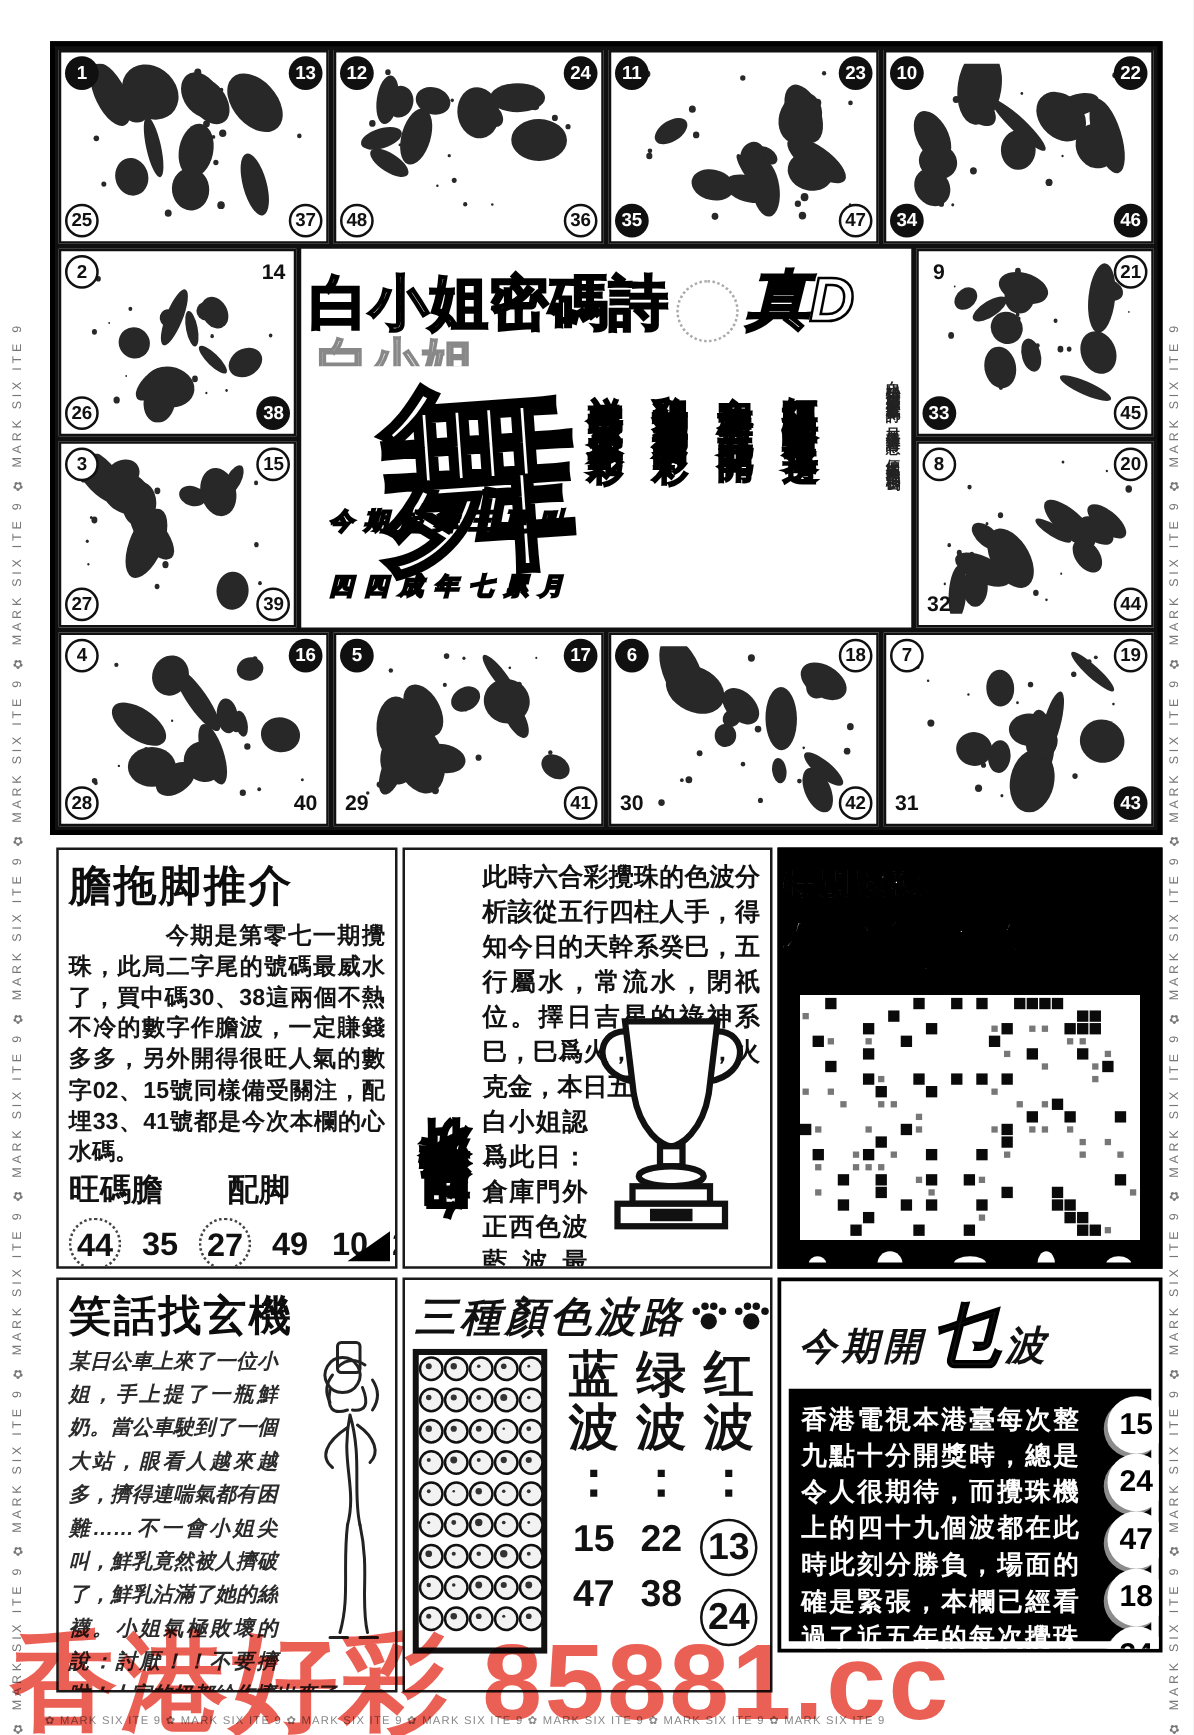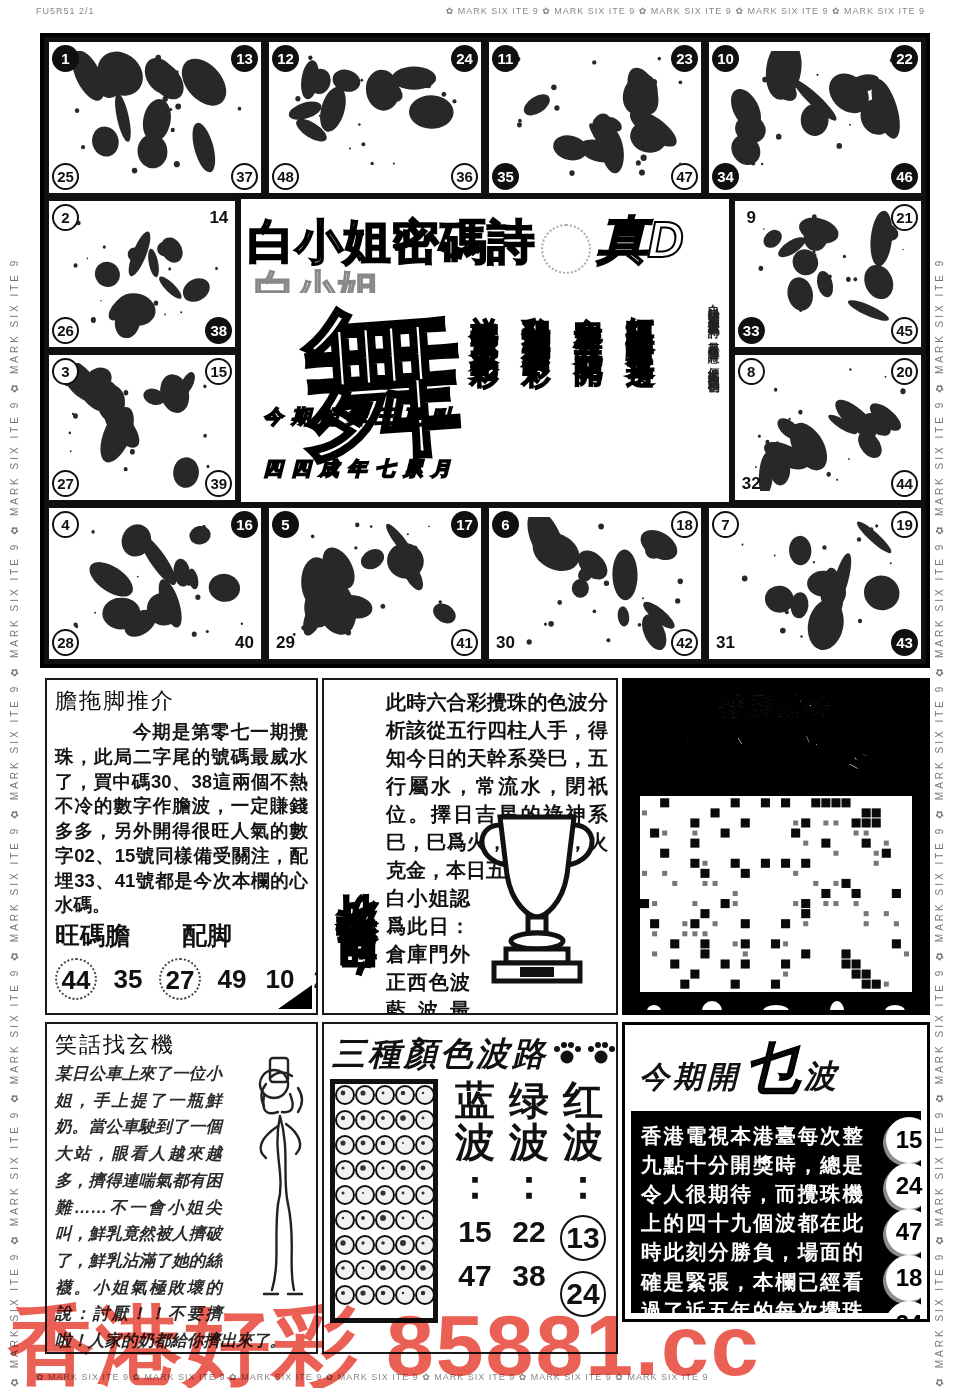--- a/index.html
+++ b/index.html
@@ -47,39 +47,39 @@
                letter-spacing:9px;color:#fff;-webkit-text-stroke:1.8px #000;white-space:nowrap;}
   #cline1{bottom:72px;} #cline2{bottom:20px;}
   
   .box{position:absolute;background:#fff;border:2px solid #1a1a1a;box-sizing:border-box;overflow:hidden;}
   #danbox{left:45px;top:678px;width:273px;height:337px;padding:6px 8px;}
   #sebobox{left:322px;top:678px;width:296px;height:337px;}
   #zodiacbox{left:622px;top:678px;width:308px;height:337px;background:#000;border:5px solid #000;}
   #jokebox{left:45px;top:1022px;width:273px;height:332px;padding:6px 8px;}
   #c3box{left:322px;top:1022px;width:296px;height:332px;padding:4px 6px;}
   #qibobox{left:622px;top:1022px;width:308px;height:300px;border:3px solid #000;}
-  .fat{font-weight:400;font-size:22px;letter-spacing:2px;color:#0d0d0d;
+  .fat{font-weight:700;font-size:34px;letter-spacing:2px;color:#0d0d0d;
        text-shadow:1px 1px 0 #fff,-1px -1px 0 #fff;}
   .bodytxt{font-size:18.5px;line-height:1.34;font-weight:600;color:#151515;text-align:justify;}
   #danbody{text-indent:4.2em;margin-top:4px;}
   #danlabels{display:flex;gap:52px;margin-top:1px;font-weight:900;font-size:25px;}
   .numrow{display:flex;align-items:center;gap:14px;margin-top:6px;font-size:26px;font-weight:bold;}
   .num{display:inline-block;min-width:34px;text-align:center;}
   .num-ring{border:2px dotted #444;border-radius:50%;width:42px;height:42px;line-height:40px;box-sizing:border-box;}
   #dancorner{position:absolute;right:4px;bottom:4px;width:0;height:0;
              border-left:34px solid transparent;border-bottom:24px solid #000;}
   
   #sebotitle{position:absolute;left:4px;top:6px;bottom:6px;writing-mode:vertical-rl;transform:rotate(180deg);}
   #sebotitle span{display:block;font-size:40px;letter-spacing:8px;color:#fff;-webkit-text-stroke:2.2px #000;font-weight:900;}
   #sebobody{position:absolute;left:62px;top:8px;right:8px;bottom:6px;font-size:20px;line-height:1.4;
             font-weight:700;text-align:justify;}
   #sebobody .pt2{padding-right:138px;}
   #trophy{position:absolute;right:4px;bottom:4px;width:150px;height:210px;}
   
-  #ztitles{text-align:center;padding-top:8px;font-style:italic;}
+  #ztitles{text-align:left;padding-top:8px;}
   #ztitle-small{font-size:23px;color:#fff;-webkit-text-stroke:1px #000;font-weight:900;letter-spacing:6px;}
   #ztitle-big{font-size:46px;color:#fff;-webkit-text-stroke:2px #000;font-weight:900;letter-spacing:8px;margin-top:2px;}
   #zpix{margin:10px auto 0;width:272px;height:196px;background:#fff;}
   #zfoot{height:26px;margin-top:6px;display:flex;justify-content:space-around;align-items:center;}
   .zblob{background:#fff;border-radius:50%;}
   
   #jokebody{font-size:16.5px;line-height:1.62;font-style:italic;color:#2b2b2b;font-weight:600;text-align:justify;}
   #lady{float:right;width:86px;height:252px;margin:-6px -4px 2px 4px;}
   
   #c3title{font-size:33px;font-weight:900;font-style:italic;letter-spacing:3px;white-space:nowrap;
@@ -110,24 +110,20 @@
 <body>
 
 <div id="page">
 
   <div class="vstrip" id="lstrip">
       <div class="vtxt" id="lstriptxt">✿  MARK SIX ITE 9   ✿  MARK SIX ITE 9   ✿  MARK SIX ITE 9   ✿  MARK SIX ITE 9   ✿  MARK SIX ITE 9   ✿  MARK SIX ITE 9   ✿  MARK SIX ITE 9   ✿  MARK SIX ITE 9   </div>
     </div>
   <div class="vstrip" id="rstrip">
       <div class="vtxt" id="rstriptxt">✿  MARK SIX ITE 9   ✿  MARK SIX ITE 9   ✿  MARK SIX ITE 9   ✿  MARK SIX ITE 9   ✿  MARK SIX ITE 9   ✿  MARK SIX ITE 9   ✿  MARK SIX ITE 9   ✿  MARK SIX ITE 9   </div>
     </div>
-  <div class="hstrip" id="hdr">
-    <span>FU5R51 2/1</span>
-    <span id="hdrbrands">   ✿ MARK SIX ITE 9   ✿ MARK SIX ITE 9   ✿ MARK SIX ITE 9   ✿ MARK SIX ITE 9   ✿ MARK SIX ITE 9</span>
-  </div>
   <div class="hstrip" id="ftr">
       <span id="ftrbrands">✿ MARK SIX ITE 9      ✿ MARK SIX ITE 9      ✿ MARK SIX ITE 9      ✿ MARK SIX ITE 9      ✿ MARK SIX ITE 9      ✿ MARK SIX ITE 9      ✿ MARK SIX ITE 9      </span>
     </div>
 
   <div id="main">
     <div class="prow">
         <div class="panel">
           <svg viewBox="0 0 205 140" preserveAspectRatio="none" fill="#161616">
             <ellipse cx="104.29599254042841" cy="73.11442645639181" rx="22.811082667205483" ry="15.032679811585695" transform="rotate(102 104.29599254042841 73.11442645639181)"></ellipse>
             <ellipse cx="108.39345610234886" cy="26.322720784693956" rx="20.79314330359921" ry="15.331521924585104" transform="rotate(54 108.39345610234886 26.322720784693956)"></ellipse>

